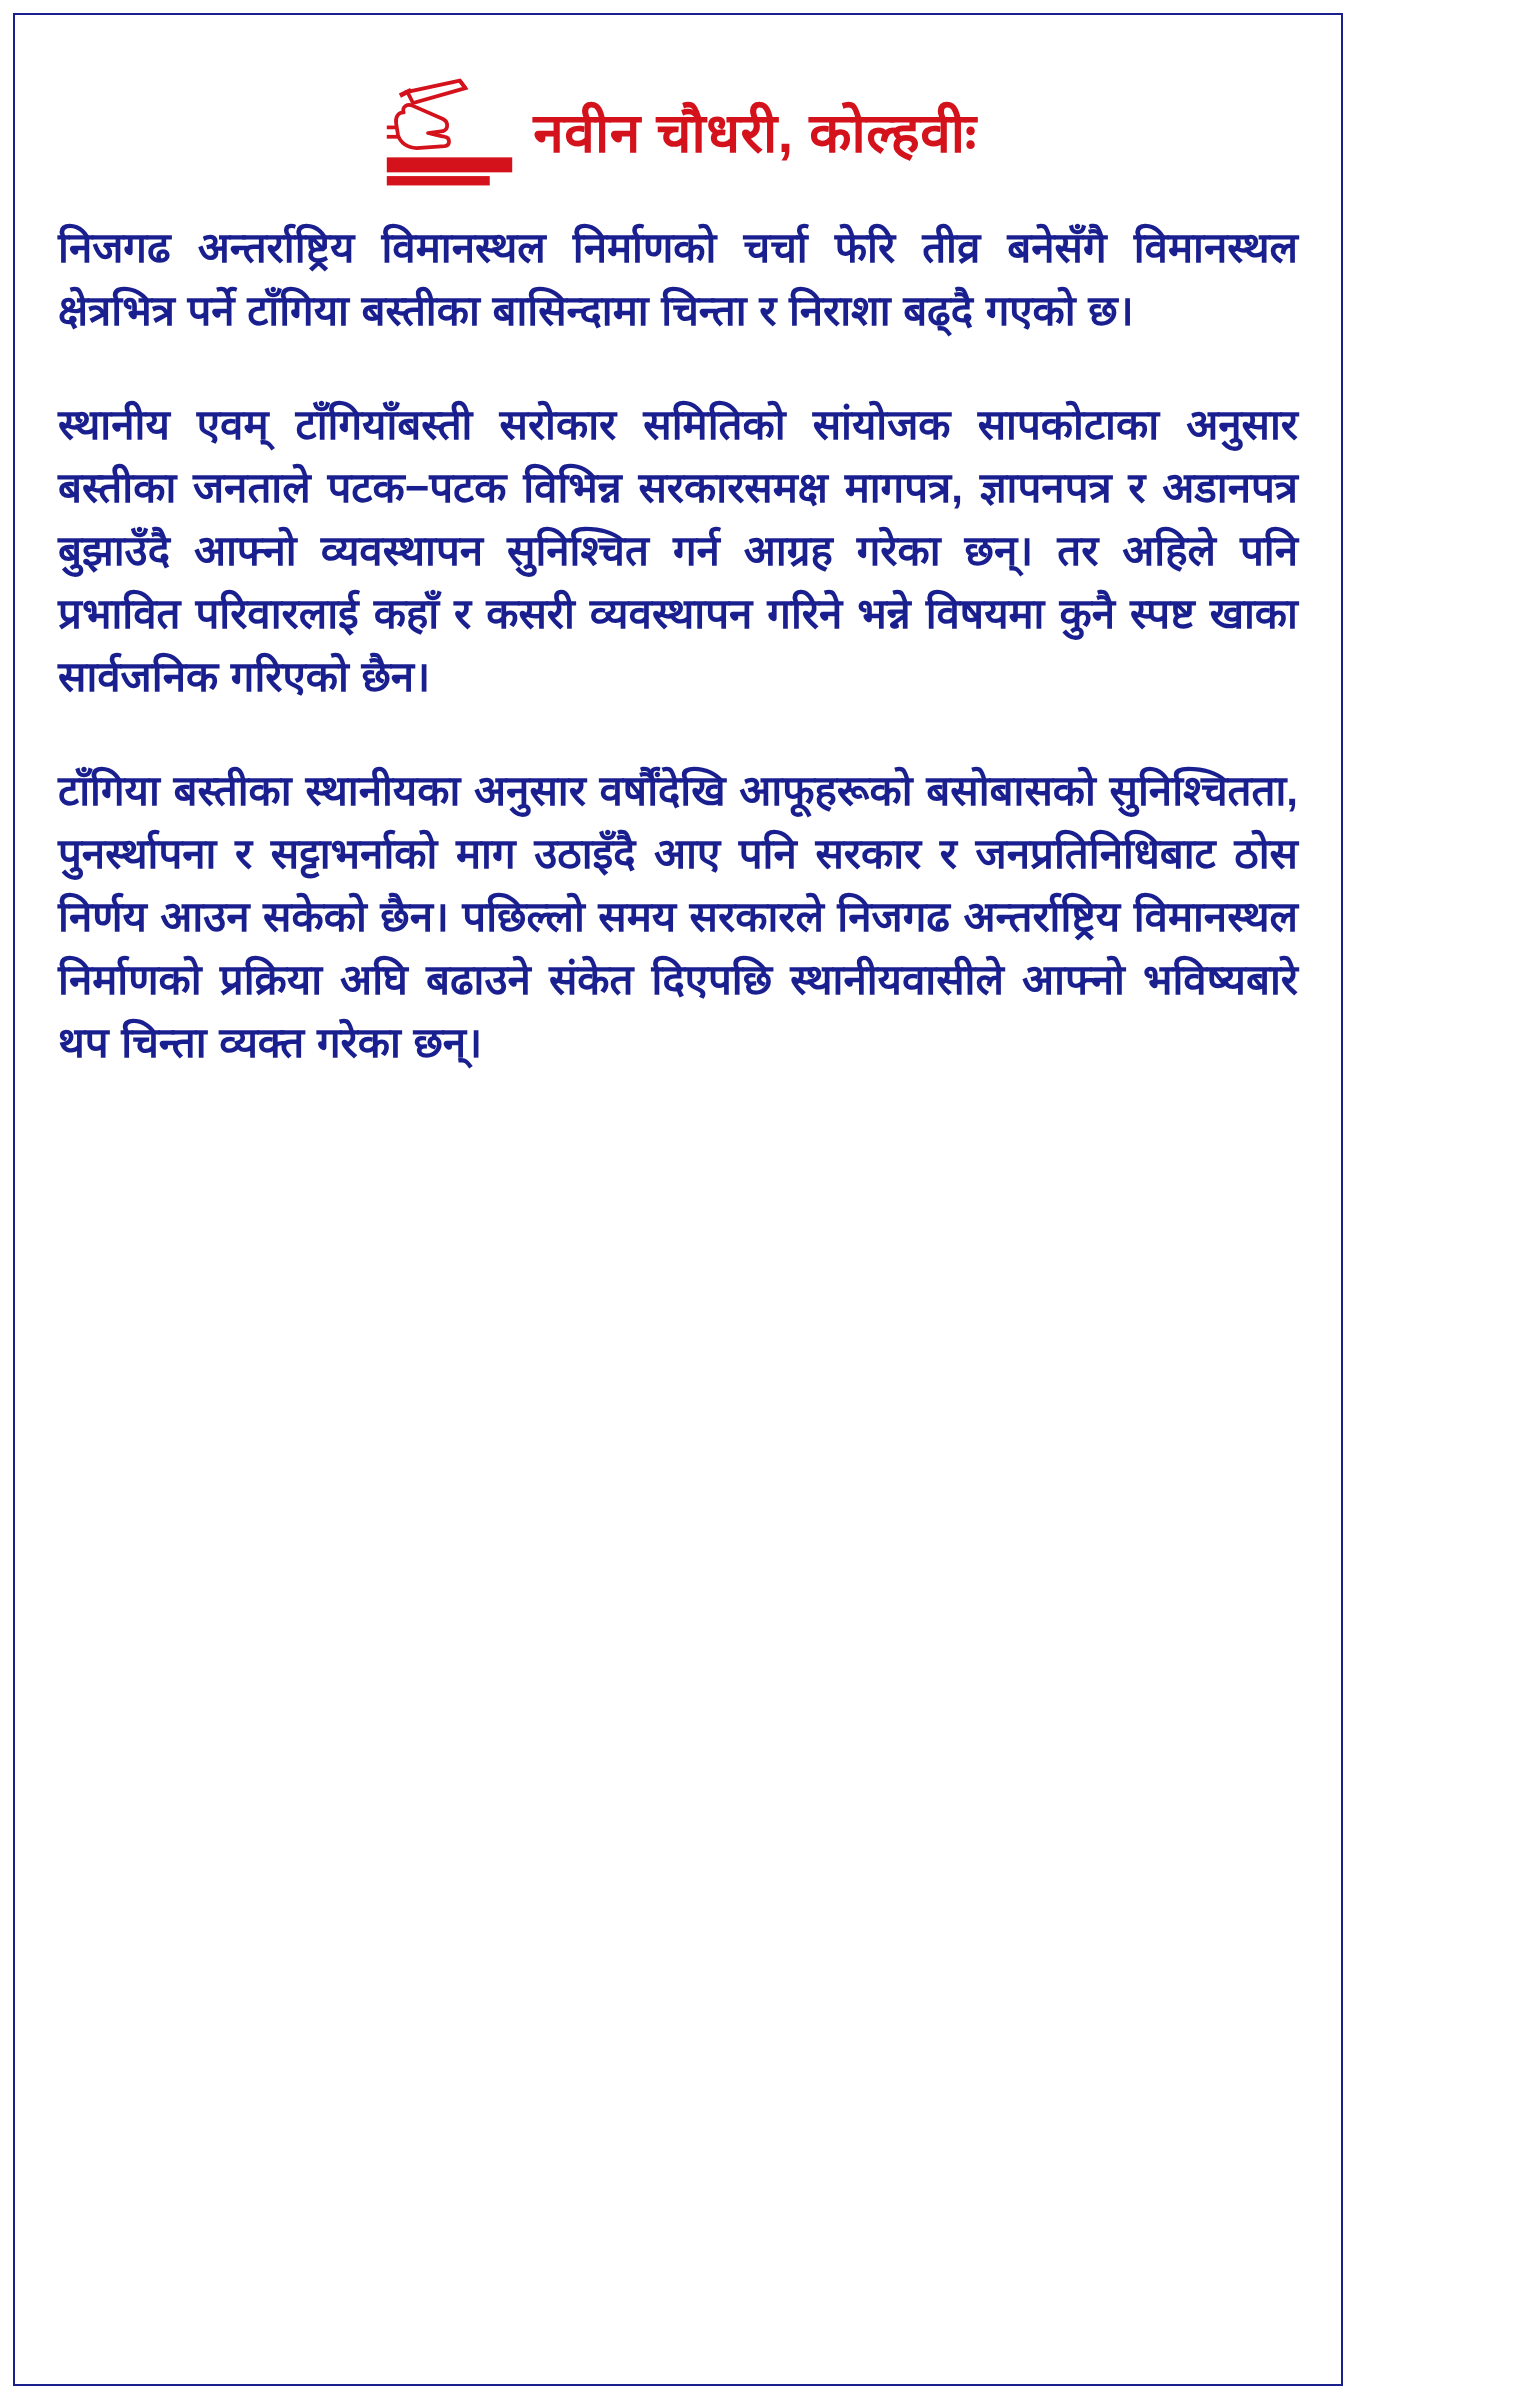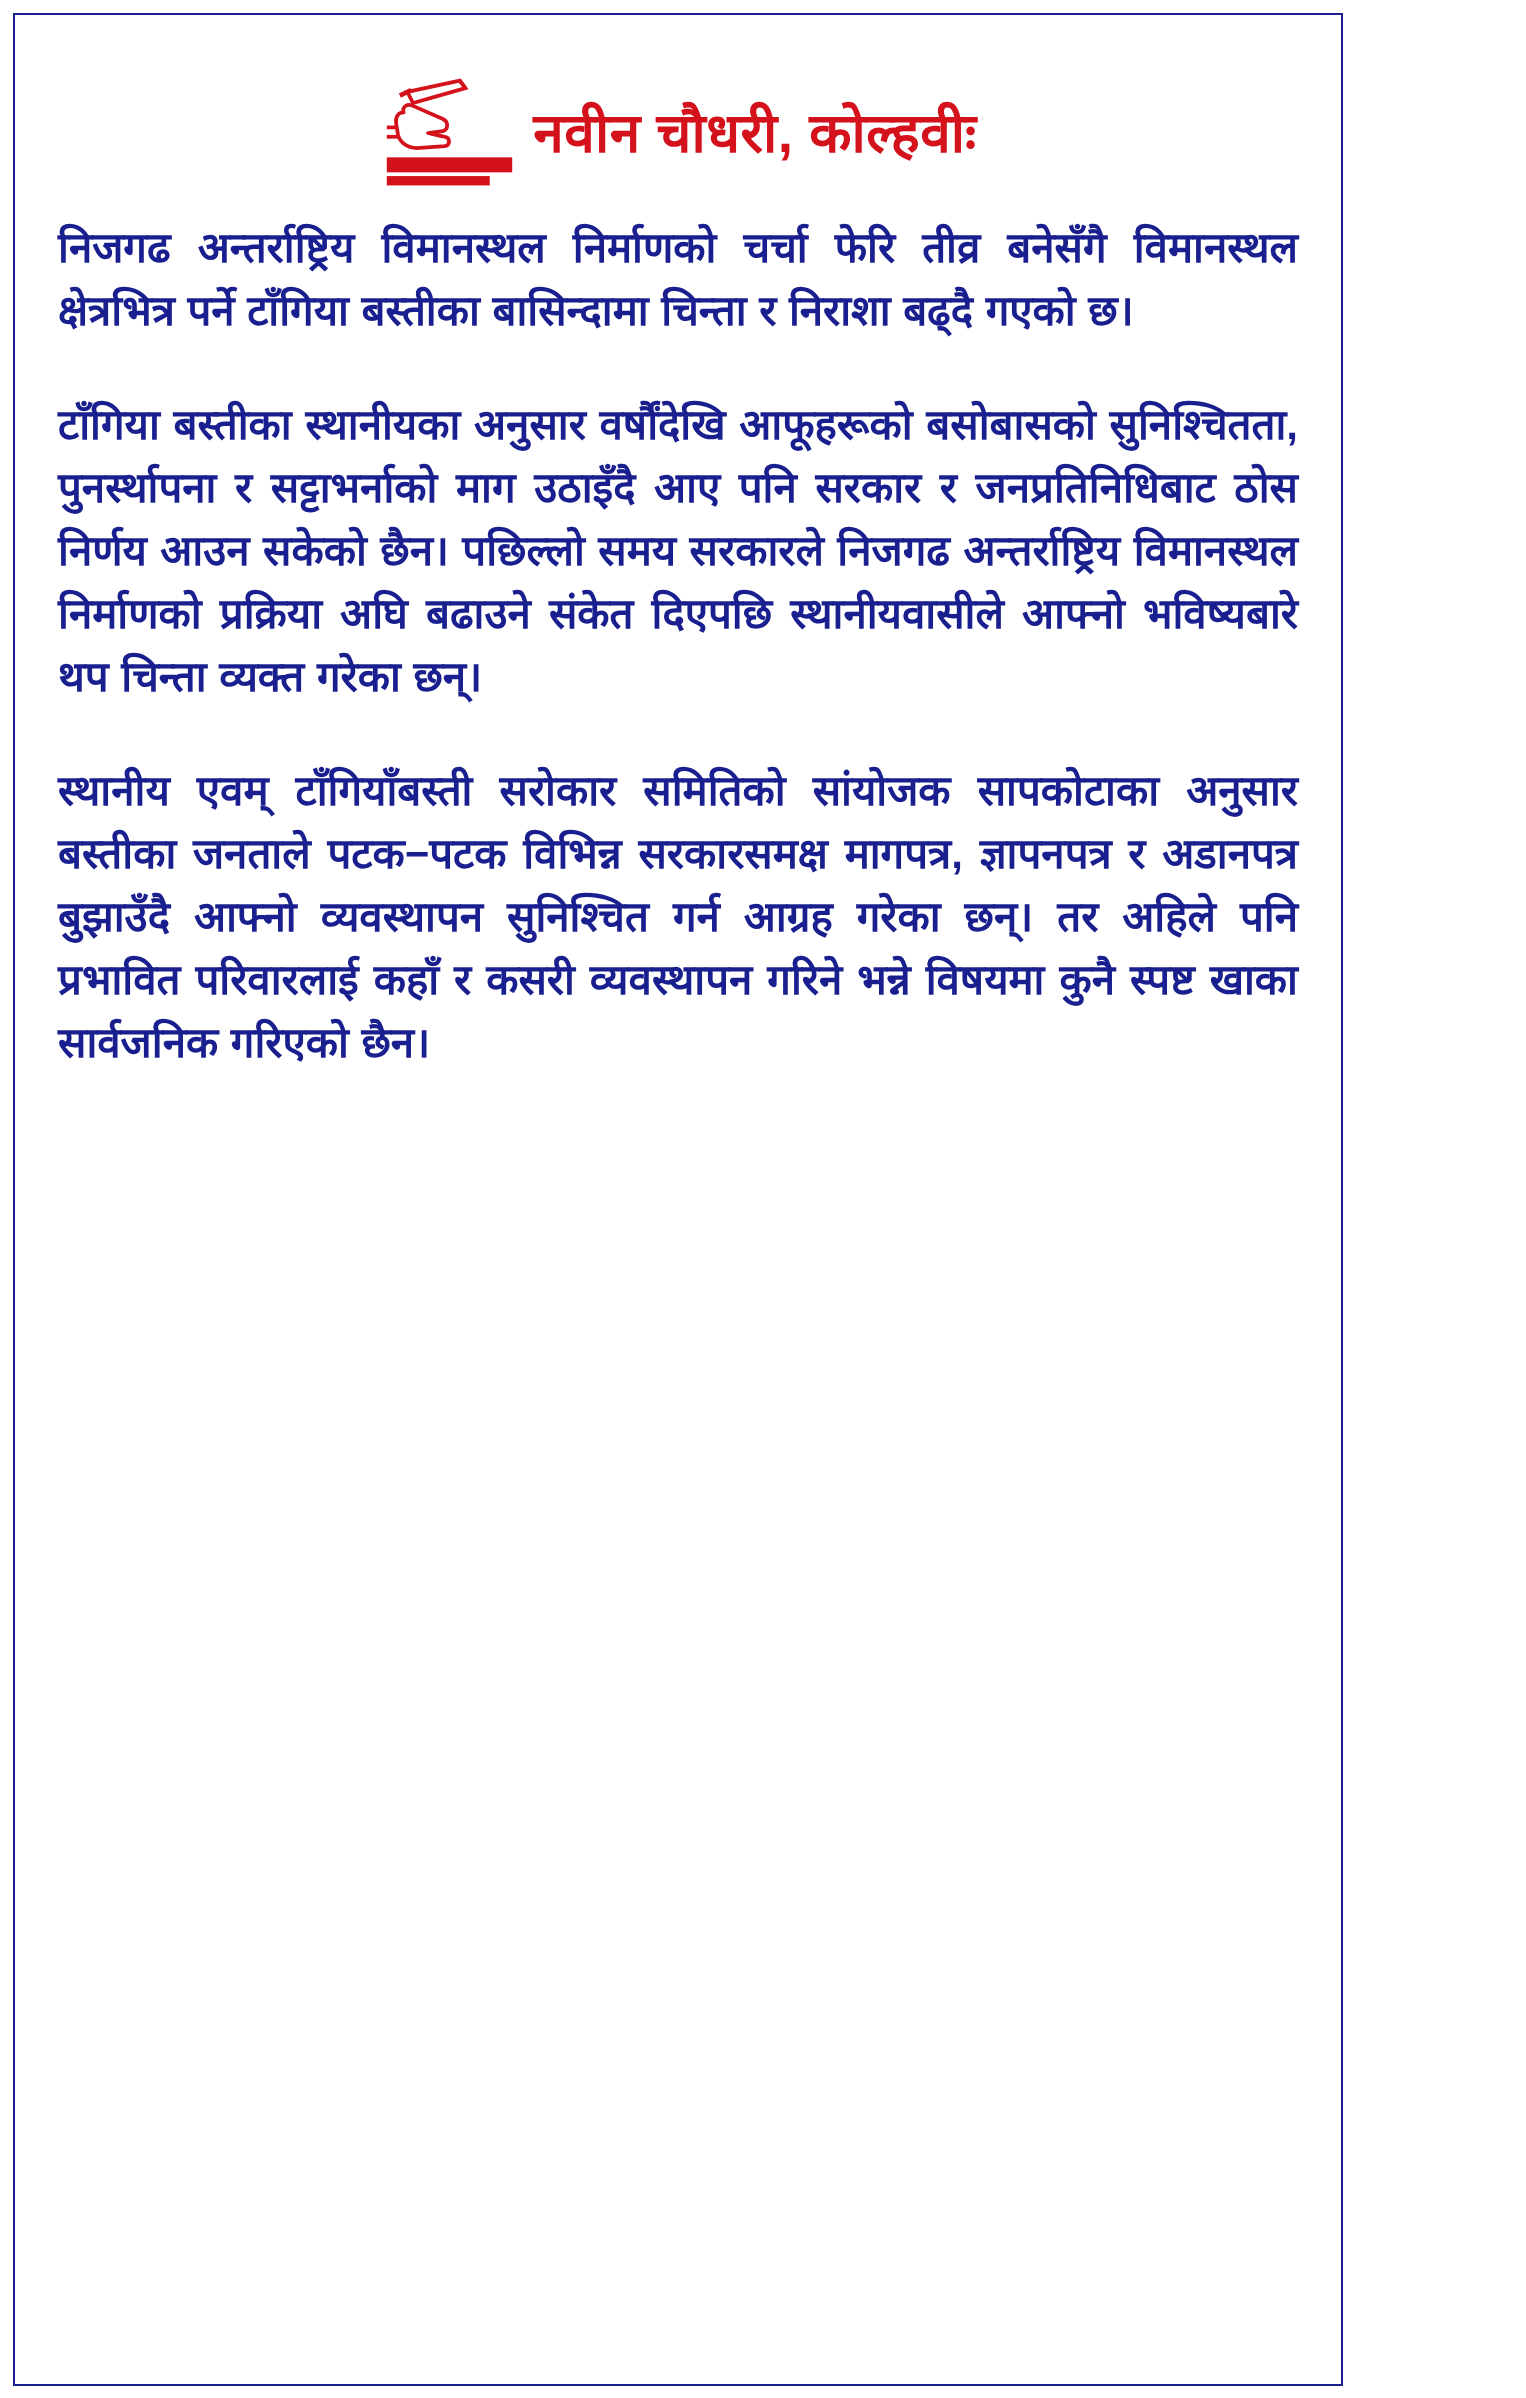--- a/index.html
+++ b/index.html
@@ -109,19 +109,19 @@
 
           <rect x="8" y="88" width="134" height="16" fill="#d4121c"></rect>
           <rect x="8" y="108" width="110" height="10" fill="#d4121c"></rect>
         </svg>
       </span>
       <span class="byline-text">नवीन चौधरी, कोल्हवीः</span>
     </div>
 
     <div class="article">
       <p class="para">निजगढ अन्तर्राष्ट्रिय विमानस्थल निर्माणको चर्चा फेरि तीव्र बनेसँगै विमानस्थल क्षेत्रभित्र पर्ने टाँगिया बस्तीका बासिन्दामा चिन्ता र निराशा बढ्दै गएको छ।</p>
+      <p class="para">स्थानीय  एवम् टाँगियाँबस्ती सरोकार समितिको सांयोजक सापकोटाका अनुसार बस्तीका जनताले पटक−पटक विभिन्न सरकारसमक्ष मागपत्र, ज्ञापनपत्र र अडानपत्र बुझाउँदै आफ्नो व्यवस्थापन सुनिश्चित गर्न आग्रह गरेका छन्। तर अहिले पनि प्रभावित परिवारलाई कहाँ र कसरी व्यवस्थापन गरिने भन्ने विषयमा कुनै स्पष्ट खाका सार्वजनिक गरिएको छैन।</p>
       <p class="para">टाँगिया बस्तीका स्थानीयका अनुसार वर्षौंदेखि आफूहरूको बसोबासको सुनिश्चितता, पुनर्स्थापना र सट्टाभर्नाको माग उठाइँदै आए पनि सरकार र जनप्रतिनिधिबाट ठोस निर्णय आउन सकेको छैन। पछिल्लो समय सरकारले निजगढ अन्तर्राष्ट्रिय विमानस्थल निर्माणको प्रक्रिया अघि बढाउने संकेत दिएपछि स्थानीयवासीले आफ्नो भविष्यबारे थप चिन्ता व्यक्त गरेका छन्।</p>
-      <p class="para">स्थानीय  एवम् टाँगियाँबस्ती सरोकार समितिको सांयोजक सापकोटाका अनुसार बस्तीका जनताले पटक−पटक विभिन्न सरकारसमक्ष मागपत्र, ज्ञापनपत्र र अडानपत्र बुझाउँदै आफ्नो व्यवस्थापन सुनिश्चित गर्न आग्रह गरेका छन्। तर अहिले पनि प्रभावित परिवारलाई कहाँ र कसरी व्यवस्थापन गरिने भन्ने विषयमा कुनै स्पष्ट खाका सार्वजनिक गरिएको छैन।</p>
     </div>
 
   </div>
 </div>
 
 
 </body></html>

